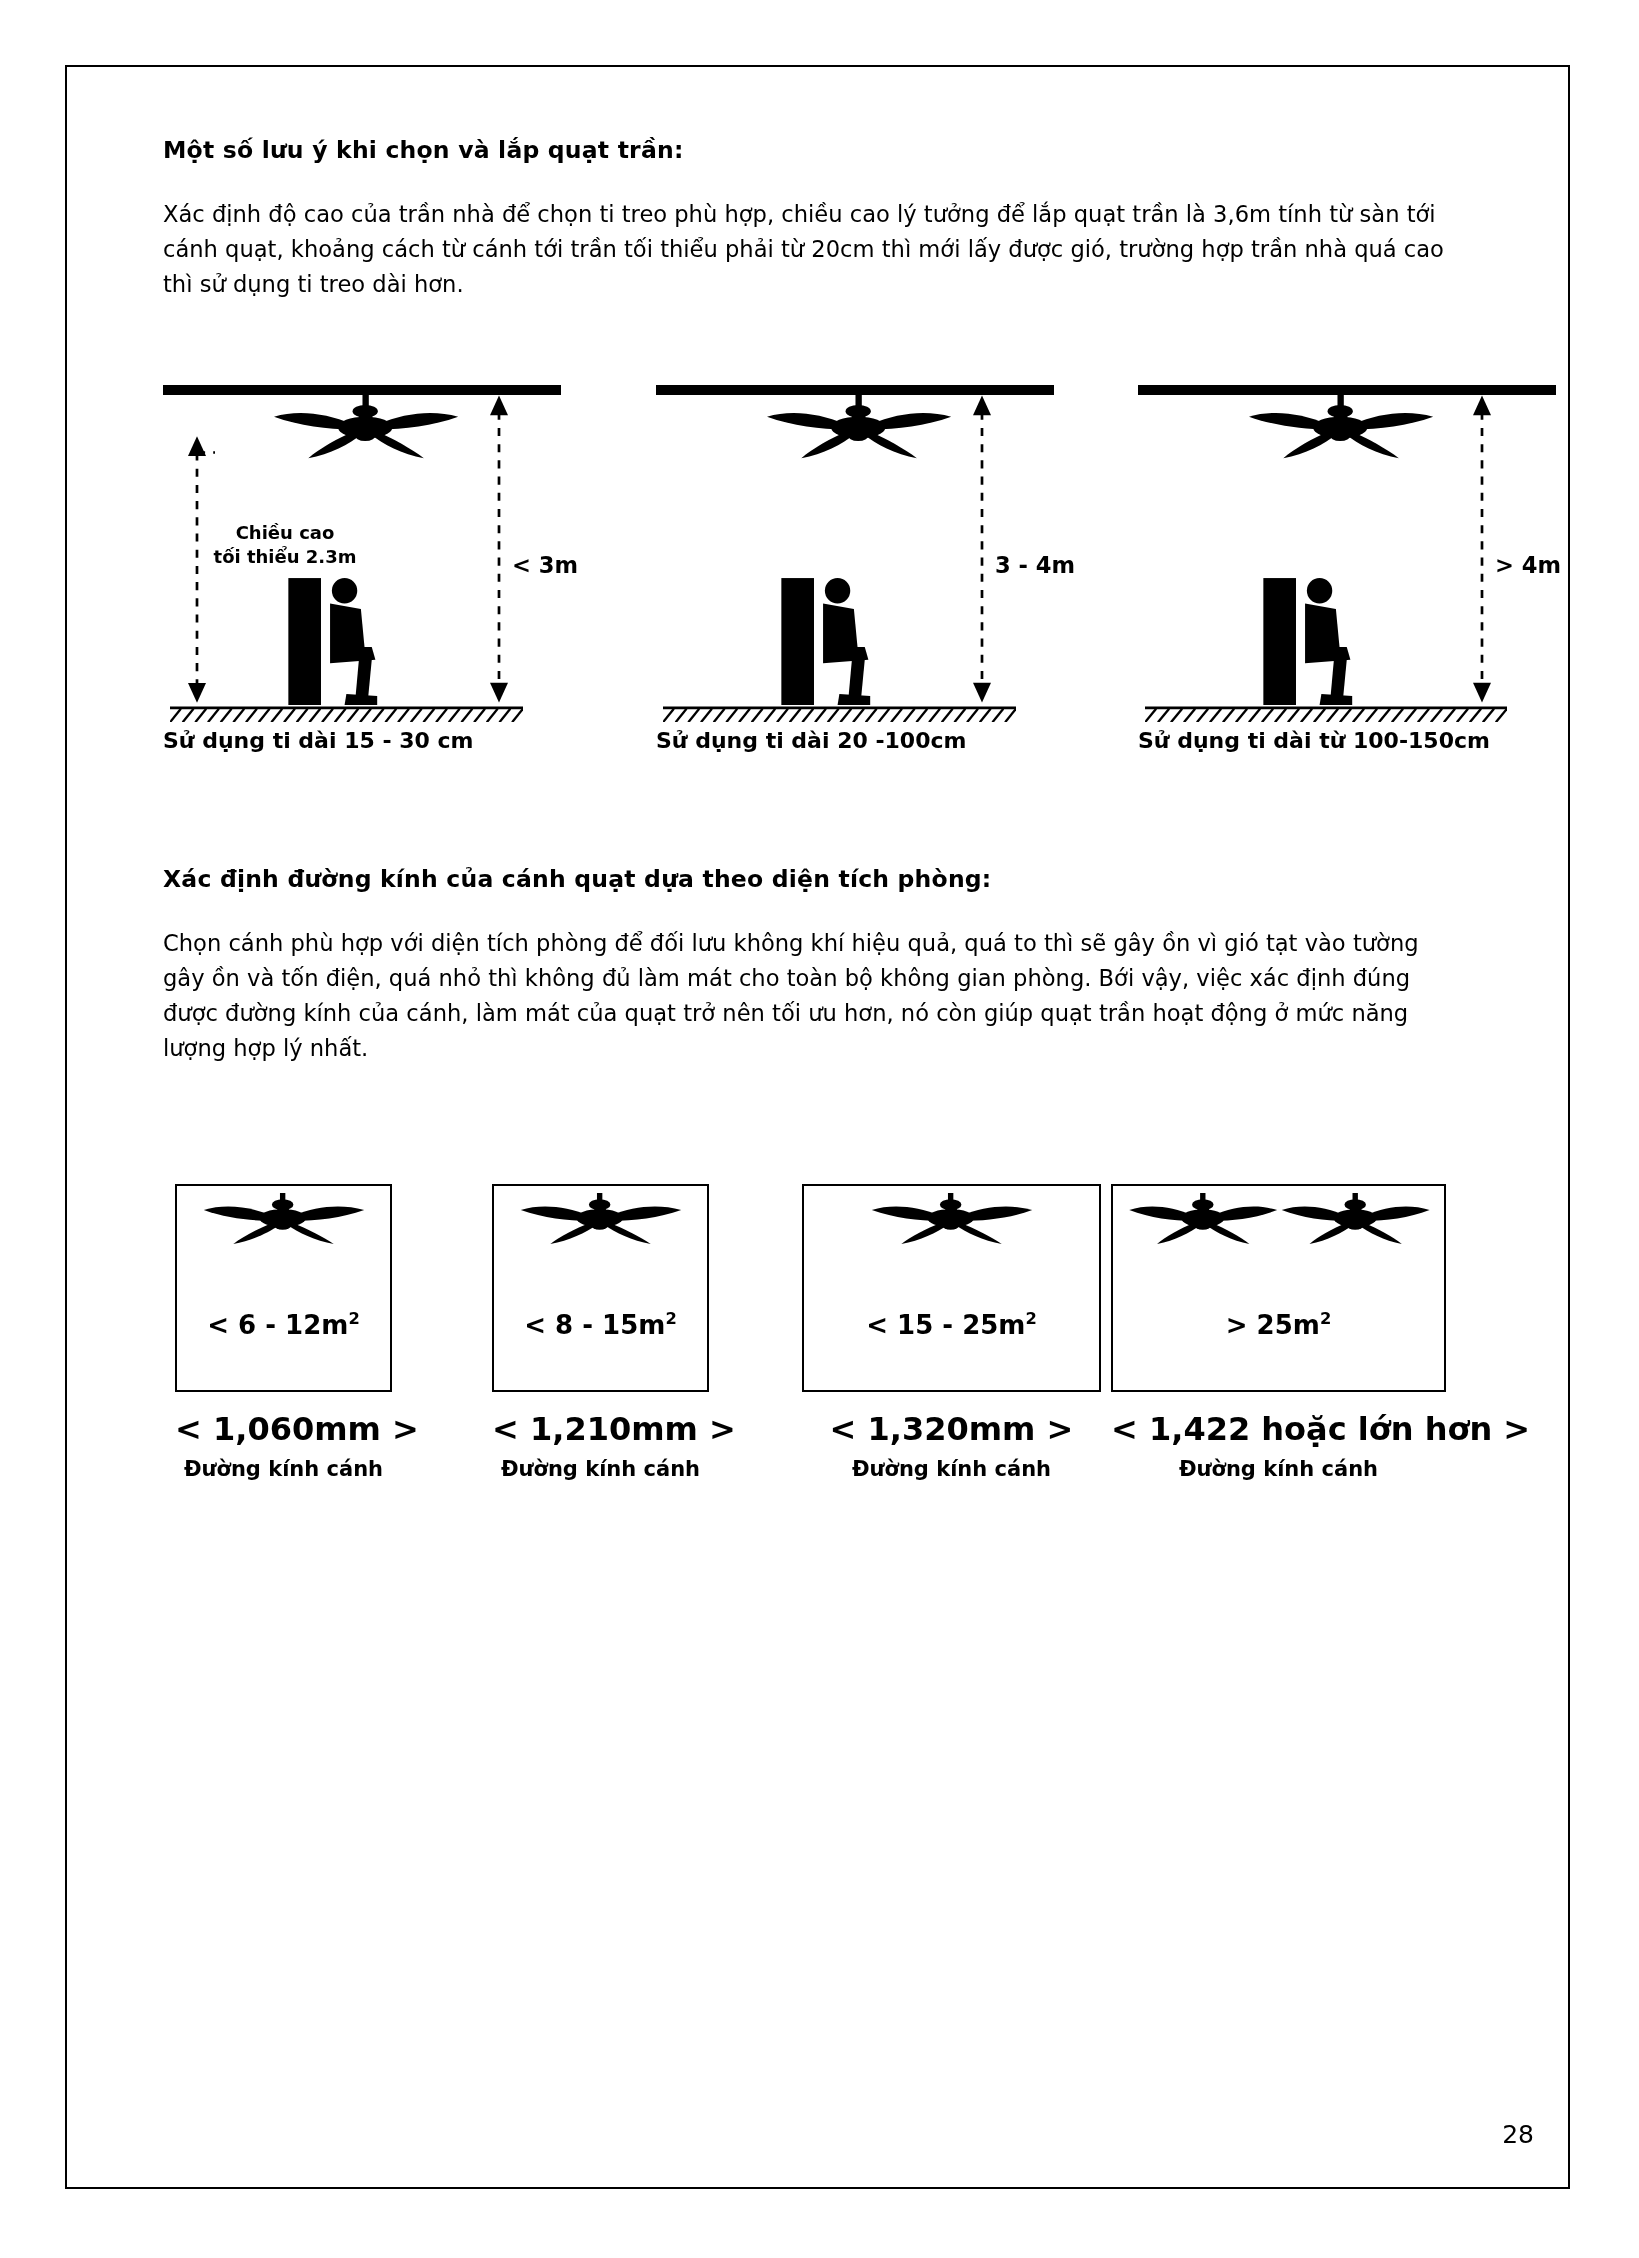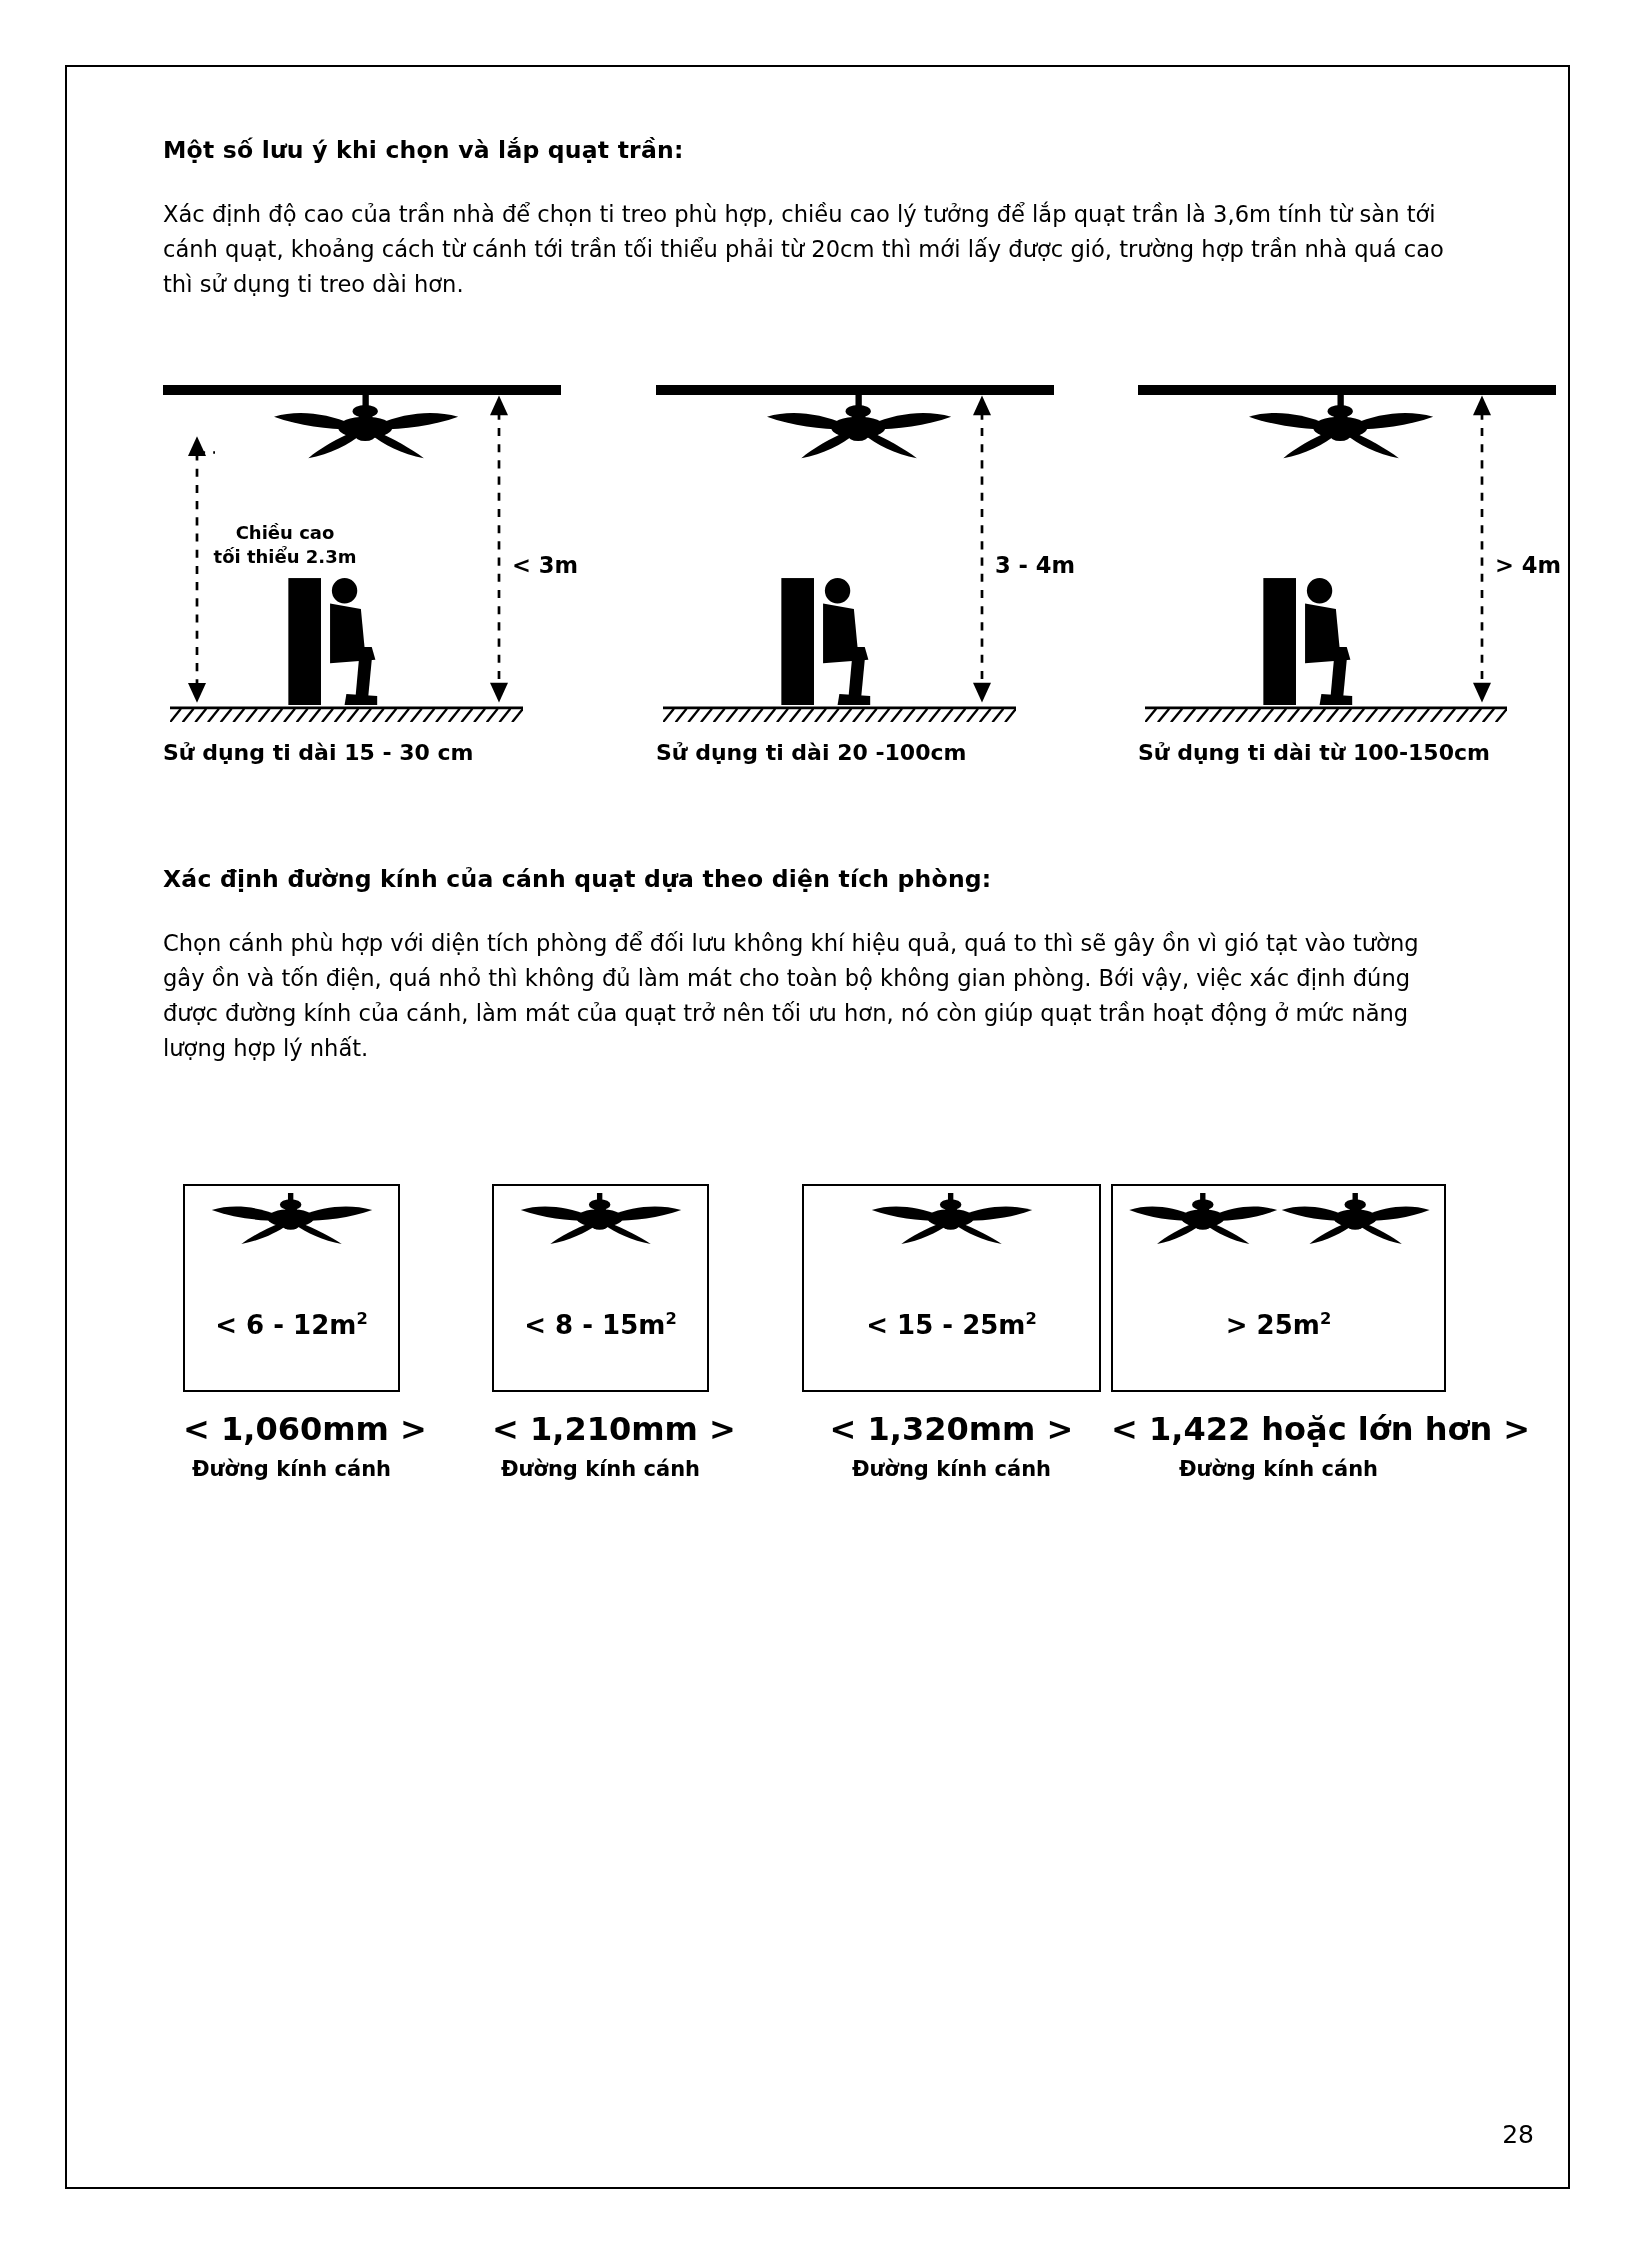--- a/index.html
+++ b/index.html
@@ -102,21 +102,21 @@
 
   .dim-label {
     position: absolute;
     font-size: 22.6px;
     font-weight: bold;
     white-space: nowrap;
   }
 
   .caption {
     position: absolute;
-    bottom: 0px;
+    bottom: 12px;
     left: 0px;
     font-size: 22px;
     font-weight: bold;
     white-space: nowrap;
   }
 
   .min-height-label {
     position: absolute;
     left: 27px;
     top: 136px;
@@ -173,21 +173,21 @@
     margin-top: 18px;
     white-space: nowrap;
   }
   .blade-card .sub {
     text-align: center;
     font-size: 21px;
     font-weight: bold;
     margin-top: 9px;
   }
 
-  .b1 { left: 20px; }
+  .b1 { left: 12px; }
   .b2 { left: 329px; }
   .b3 { left: 639px; }
   .b4 { left: 948px; }
 
   .page-number {
     position: absolute;
     right: 105px;
     bottom: 110px;
     font-size: 25px;
   }

